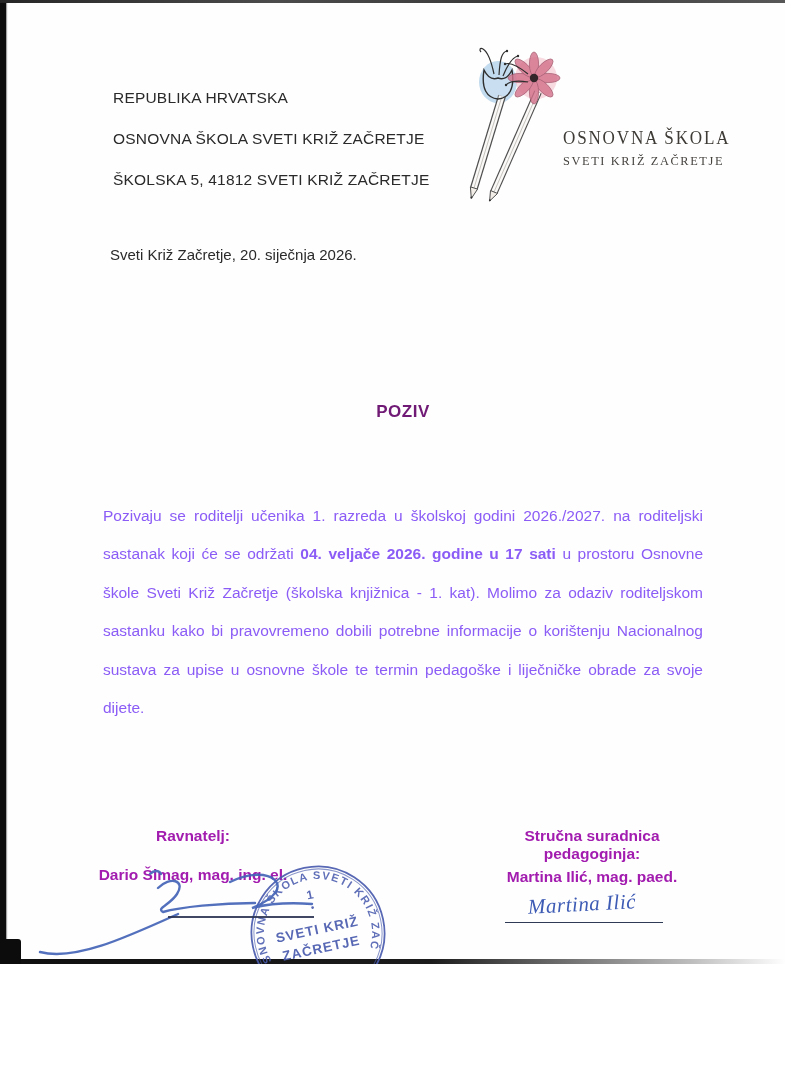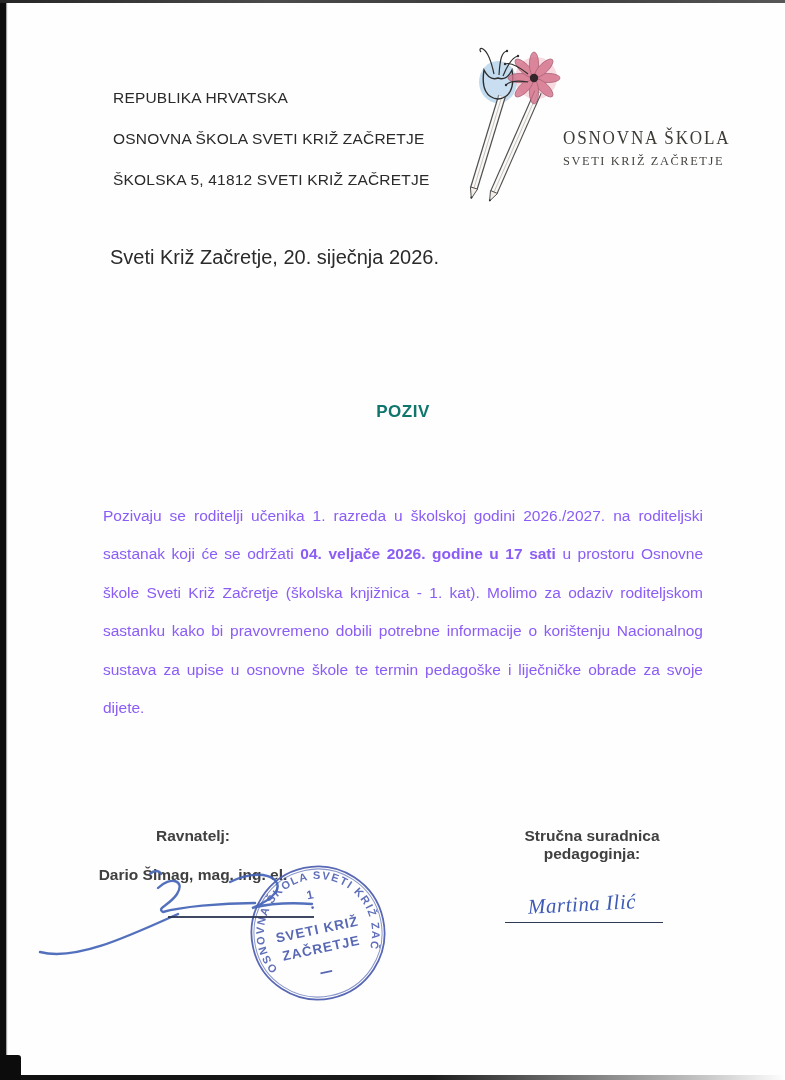--- a/index.html
+++ b/index.html
@@ -1,46 +1,46 @@
 <!DOCTYPE html>
 <html><head>
 <meta charset="utf-8">
 <style>
   html,body{margin:0;padding:0;background:#ffffff;}
   #page{
-    position:relative;width:785px;height:1080px;background:#fefefe;
+    position:relative;width:785px;height:964px;background:#fefefe;
     font-family:"Liberation Sans",sans-serif;color:#2e2e2e;overflow:hidden;
   }
   
   .scan-top{position:absolute;left:0;top:0;width:785px;height:3px;
     background:linear-gradient(90deg,#000 0%,#2c2c2c 35%,#161616 65%,#3a3a3a 100%);opacity:.85;}
   .scan-left{position:absolute;left:0;top:3px;width:6px;height:1077px;background:#0d0d0d;
     box-shadow:1px 0 1px rgba(0,0,0,.35);}
   .scan-bottom{position:absolute;left:0;bottom:0;width:785px;height:5px;
     background:linear-gradient(90deg,#0f0f0f 0%,#1c1c1c 55%,rgba(40,40,40,.3) 88%,rgba(60,60,60,0) 100%);}
   .scan-corner{position:absolute;left:0;bottom:0;width:21px;height:25px;background:#0c0c0c;
     border-top-right-radius:3px;}
   
   .hline{position:absolute;left:113px;font-size:15.5px;letter-spacing:.2px;color:#2a2a2a;}
   .h1{top:89px;} .h2{top:130px;} .h3{top:171px;}
-  .dateline{position:absolute;left:110px;top:246px;font-size:20px;color:#2a2a2a;}
+  .dateline{position:absolute;left:110px;top:246px;font-size:15px;color:#2a2a2a;}
   
   .logo-draw{position:absolute;left:458px;top:42px;}
   .wm1{position:absolute;left:563px;top:127px;font-family:"Liberation Serif",serif;
     font-size:19px;letter-spacing:2px;color:#3e3b36;transform:scaleX(.9);transform-origin:left top;white-space:nowrap;}
   .wm2{position:absolute;left:563px;top:153px;font-family:"Liberation Serif",serif;
     font-size:13px;letter-spacing:1.7px;color:#474440;transform:scaleX(.95);transform-origin:left top;white-space:nowrap;}
   
   .title{position:absolute;left:103px;top:402px;width:600px;text-align:center;
-    font-size:17px;font-weight:700;letter-spacing:.5px;color:#0f766e;}
+    font-size:17px;font-weight:700;letter-spacing:.5px;color:#701a75;}
   .body-par{position:absolute;left:103px;top:481px;width:600px;font-size:15.5px;
     line-height:38.5px;text-align:justify;text-align-last:left;color:#8b5cf6;}
   .body-par strong{font-weight:700;}
   
-  .sig-role,.sig-name{position:absolute;font-size:15.5px;font-weight:600;color:#404040;text-align:center;}
+  .sig-role,.sig-name{position:absolute;font-size:15.5px;font-weight:600;color:#a21caf;text-align:center;}
   .role-l{left:102px;top:827px;width:182px;}
   .name-l{left:95px;top:866px;width:196px;}
   .role-r{left:487px;top:827px;width:210px;text-align:center;}
   .name-r{left:490px;top:868px;width:204px;}
   .hand-sig{position:absolute;left:502px;top:892px;width:160px;text-align:center;
     font-family:"Liberation Serif",serif;font-style:italic;font-size:21px;color:#3f5cb5;
     transform:rotate(-3deg);letter-spacing:.5px;}
   .hand-sig-line{position:absolute;left:505px;top:922px;width:158px;border-top:1.6px solid #2f3b56;}
   .stamp-svg{position:absolute;left:246px;top:861px;transform:rotate(-12deg);opacity:.92;}
   .dir-sig-svg{position:absolute;left:30px;top:858px;}
@@ -114,20 +114,21 @@
 
   <div class="dateline">Sveti Križ Začretje, 20. siječnja 2026.</div>
 
   <div class="title">POZIV</div>
 
   <p class="body-par"><span>Pozivaju se roditelji učenika 1. razreda u školskoj godini 2026./2027. na roditeljski sastanak koji će se održati </span><strong>04. veljače 2026. godine u 17 sati</strong><span> u prostoru Osnovne škole Sveti Križ Začretje (školska knjižnica - 1. kat). Molimo za odaziv roditeljskom sastanku kako bi pravovremeno dobili potrebne informacije o korištenju Nacionalnog sustava za upise u osnovne škole te termin pedagoške i liječničke obrade za svoje dijete.</span></p>
 
   <div class="sig-role role-l">Ravnatelj:</div>
   <div class="sig-name name-l">Dario Šimag, mag. ing. el.</div>
   <div class="sig-role role-r">Stručna suradnica pedagoginja:</div>
+  <div class="sig-name name-r">Martina Ilić, mag. paed.</div>
 
   <svg class="stamp-svg" width="144" height="144" viewBox="0 0 144 144">
     <circle cx="72" cy="72" r="66.5" fill="none" stroke="#4a5cae" stroke-width="1.8"></circle>
     <circle cx="72" cy="72" r="64" fill="none" stroke="#4a5cae" stroke-width="1" opacity="0.7"></circle>
     <defs>
       <path id="ringPath" d="M 25.2 99 A 54 54 0 1 1 118.8 99"></path>
     </defs>
     <text font-family="Liberation Sans, sans-serif" font-size="11" font-weight="600" fill="#4a5cae" letter-spacing="1.4" opacity="0.95">
       <textPath href="#ringPath" startOffset="0">OSNOVNA ŠKOLA SVETI KRIŽ ZAČRETJE</textPath>
     </text>

